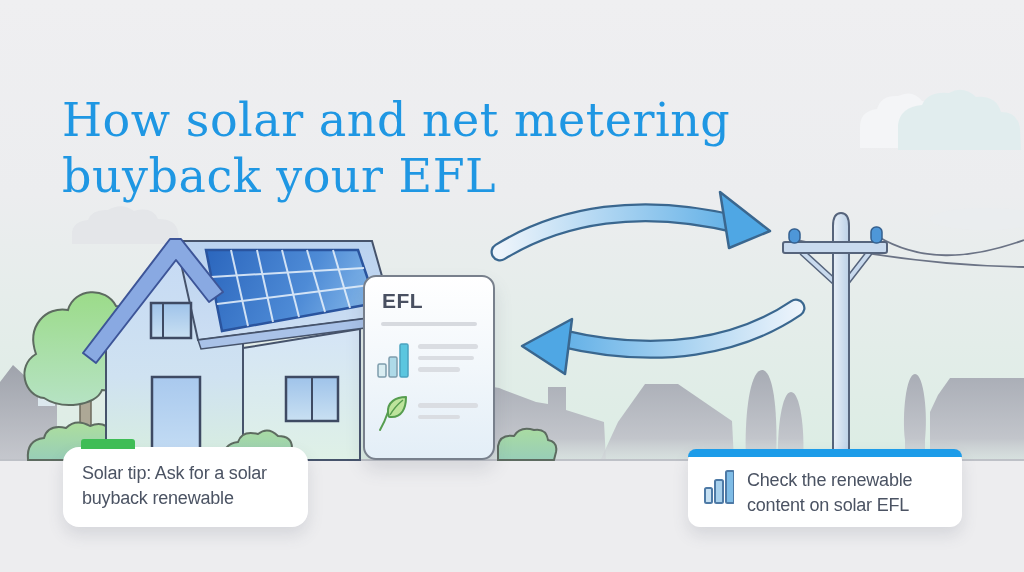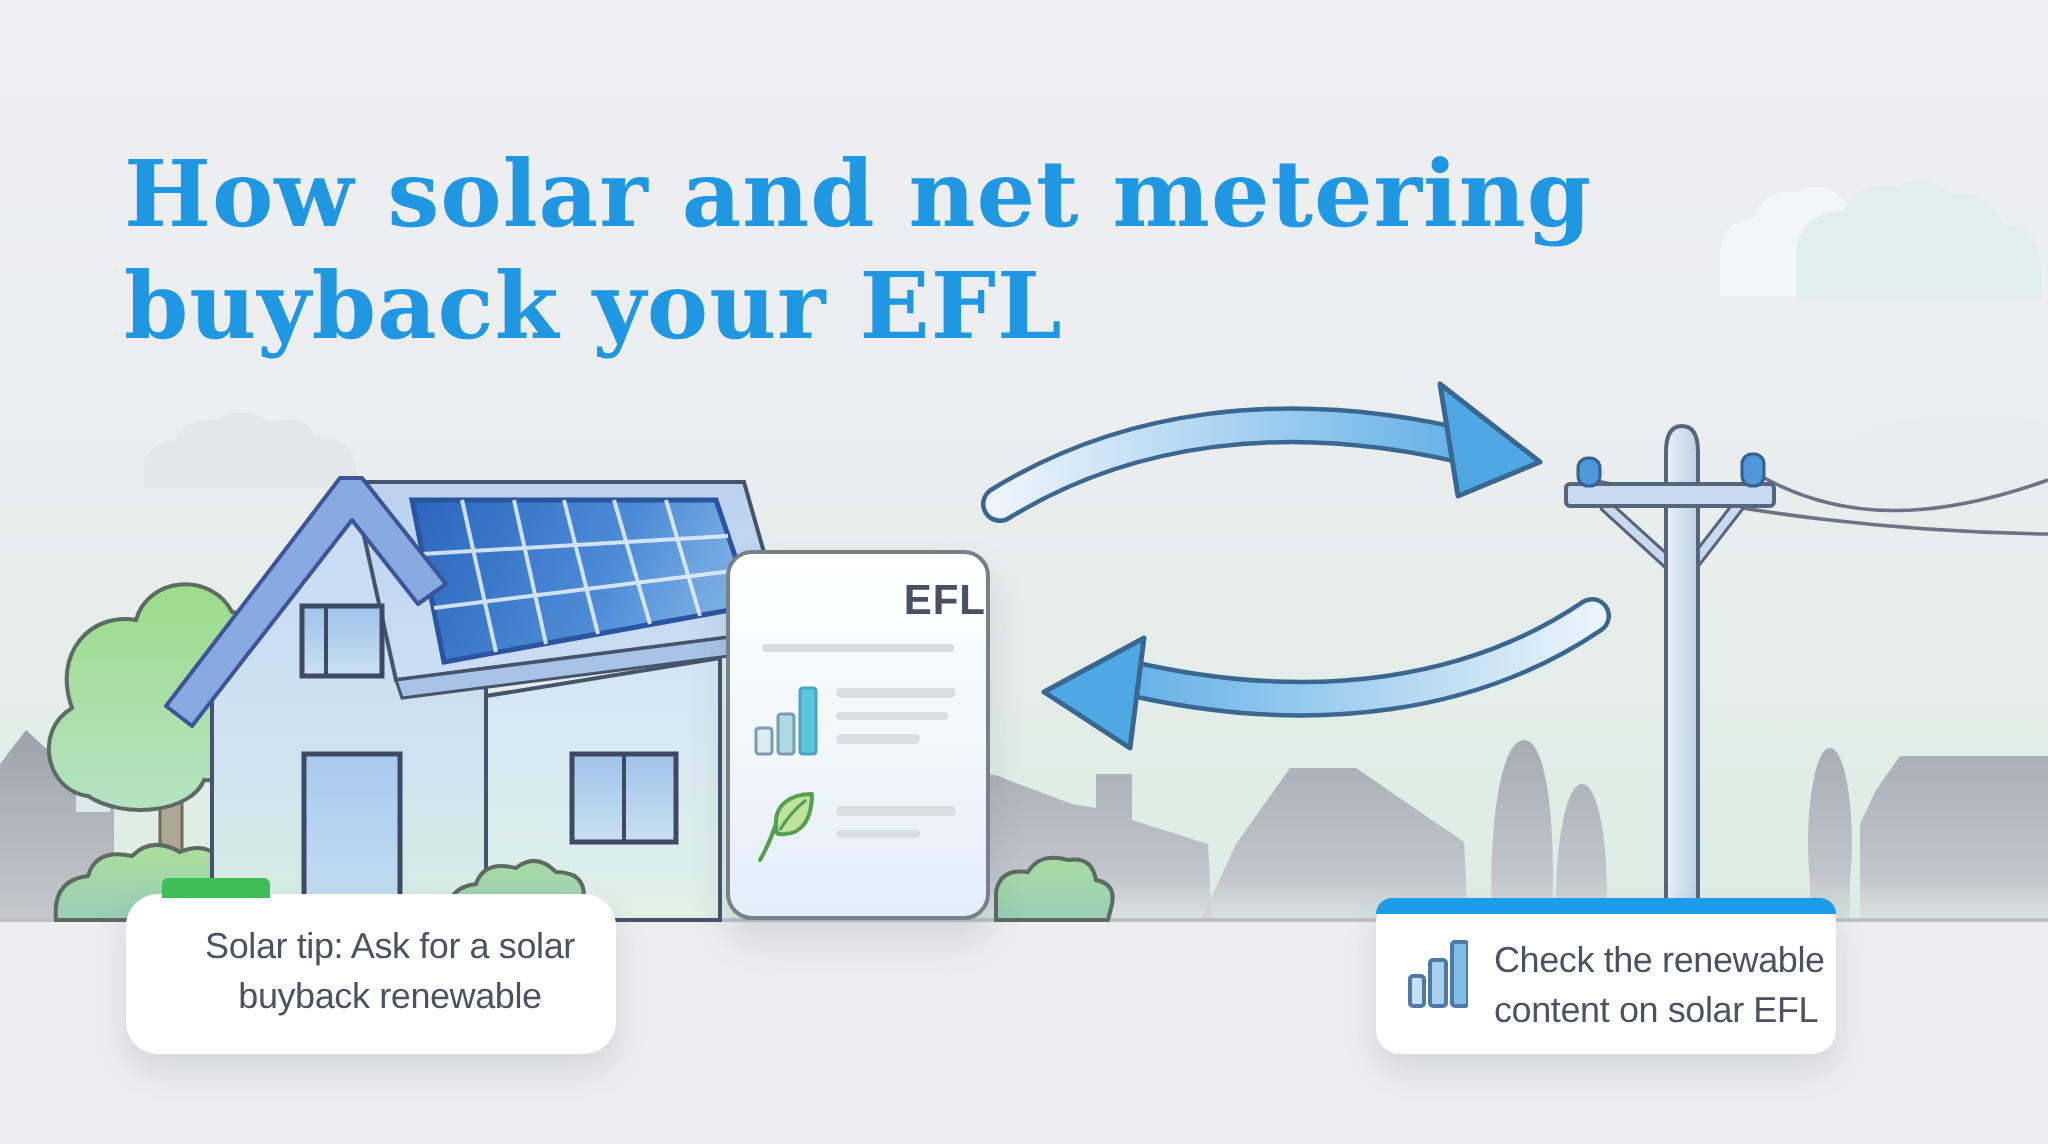--- a/index.html
+++ b/index.html
@@ -1,44 +1,44 @@
 <!DOCTYPE html>
 <html style="--title_blue: #1F97E3; --accent_green: #3FBD56; --accent_blue: #1D9CE9; --card_text: #4B5363; --background: #EDEDEF; --ground_line: #BEC1C7; --arrow_blue: #4FA7E4; --solar_panel_blue: #2B66BD; --sky_mint: #DCEDE4;"><head>
 <meta charset="utf-8">
 <style>
   html,body{margin:0;padding:0;background:#e0e0e2;}
   #canvas{position:relative;width:1024px;height:572px;overflow:hidden;background:var(--background,#EDEDEF);font-family:"Liberation Sans",sans-serif;}
   #scene{position:absolute;left:0;top:0;z-index:0;}
 
-  .page-title{position:absolute;left:62px;top:38px;z-index:2;
-    font-family:"DejaVu Serif",serif;font-weight:700;font-size:46px;line-height:56px;
+  .page-title{position:absolute;left:62px;top:61px;z-index:2;
+    font-family:"DejaVu Serif",serif;font-weight:400;font-size:46px;line-height:56px;
     color:var(--title_blue,#1F97E3);letter-spacing:.5px;}
   .page-title span{display:block;}
 
   
   .efl-card{position:absolute;left:363px;top:275px;width:132px;height:185px;box-sizing:border-box;
     border:2px solid #78808C;border-radius:13px;z-index:2;
     background:linear-gradient(180deg,#FFFFFF 0%,#F2F7FB 50%,#E3EEF7 100%);
     box-shadow:0 10px 18px rgba(80,90,110,.15);}
-  .efl-heading{margin:12px 0 0 17px;font-weight:700;font-size:21px;color:#495061;letter-spacing:.5px;text-align:right;}
+  .efl-heading{margin:12px 0 0 17px;font-weight:700;font-size:21px;color:#495061;letter-spacing:.5px;}
   .efl-divider{margin:9px 16px 0 16px;height:4px;border-radius:2px;background:#D7DADF;}
   .efl-row{display:flex;align-items:flex-start;margin:15px 8px 0 12px;gap:9px;}
   .efl-row.second{margin-top:17px;}
   .doc-lines{display:flex;flex-direction:column;gap:7px;margin-top:3px;}
   .doc-line{height:4.5px;border-radius:2.5px;background:#DADDE2;}
 
   
   .tip-card{position:absolute;background:#fff;z-index:3;box-shadow:0 8px 16px rgba(80,90,110,.15);
     color:var(--card_text,#4B5363);font-size:18px;line-height:25px;letter-spacing:-.2px;}
   .tip-card span{display:block;}
-  .tip-left{left:63px;top:447px;width:245px;height:80px;border-radius:16px;text-align:center;}
+  .tip-left{left:63px;top:447px;width:245px;height:80px;border-radius:16px;}
   .tip-left .tip-text{padding:14px 0 0 19px;}
   .green-tab{position:absolute;left:18px;top:-8px;width:54px;height:10px;
     background:var(--accent_green,#3FBD56);border-radius:3px 3px 0 0;}
-  .tip-right{left:688px;top:449px;width:230px;height:78px;border-radius:12px;}
+  .tip-right{left:688px;top:449px;width:274px;height:78px;border-radius:12px;}
   .blue-bar{position:absolute;left:0;top:0;right:0;height:8px;
     background:var(--accent_blue,#1D9CE9);border-radius:12px 12px 0 0;}
   .tip-right-content{display:flex;align-items:flex-start;padding:20px 0 0 16px;}
   .tip-right-content .tip-text{margin-left:13px;margin-top:-1px;}
 </style>
 </head>
 <body>
 
 <div id="canvas">
 

